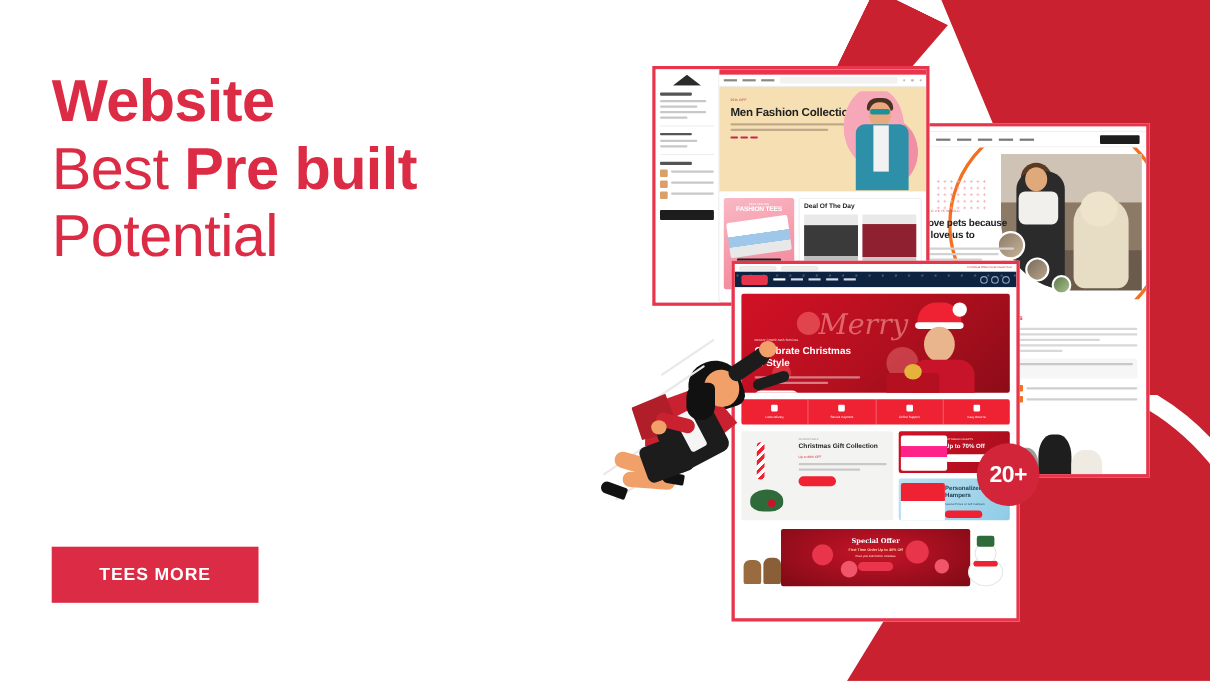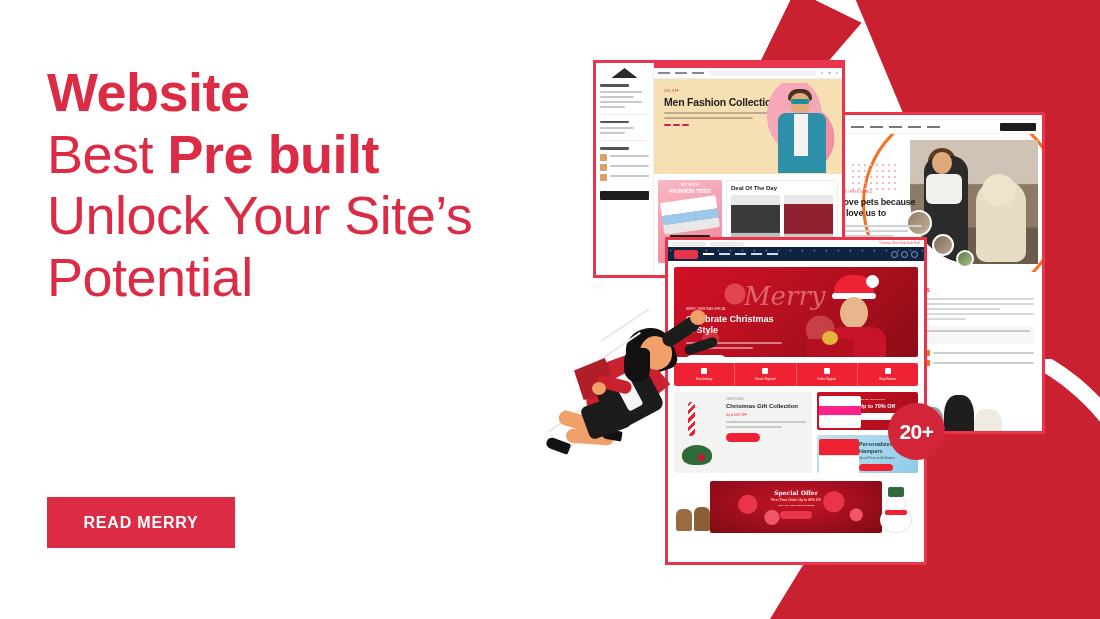--- a/index.html
+++ b/index.html
@@ -300,28 +300,25 @@
   <div class="white-swoosh"></div>
 
   <h1 class="headline">
     <div class="hl-line">
       <b>Website</b>
     </div>
     <div class="hl-line">
       <span>Best </span><b>Pre built</b>
     </div>
     <div class="hl-line">
-      <span>Unlock Your Site’s</span>
-    </div>
-    <div class="hl-line">
       <span>Potential</span>
     </div>
   </h1>
 
-  <button class="read-more">READ MERRY</button>
+  <button class="read-more">TEES MORE</button>
 
   <div class="mock mock-frame" id="mock-fashion">
     <div class="fa-body">
       <div class="fa-side">
         <div class="fa-logo"></div>
         <div class="micro dark"></div>
         <div class="micro w85"></div>
         <div class="micro w70"></div>
         <div class="micro w85"></div>
         <div class="micro w50"></div>

